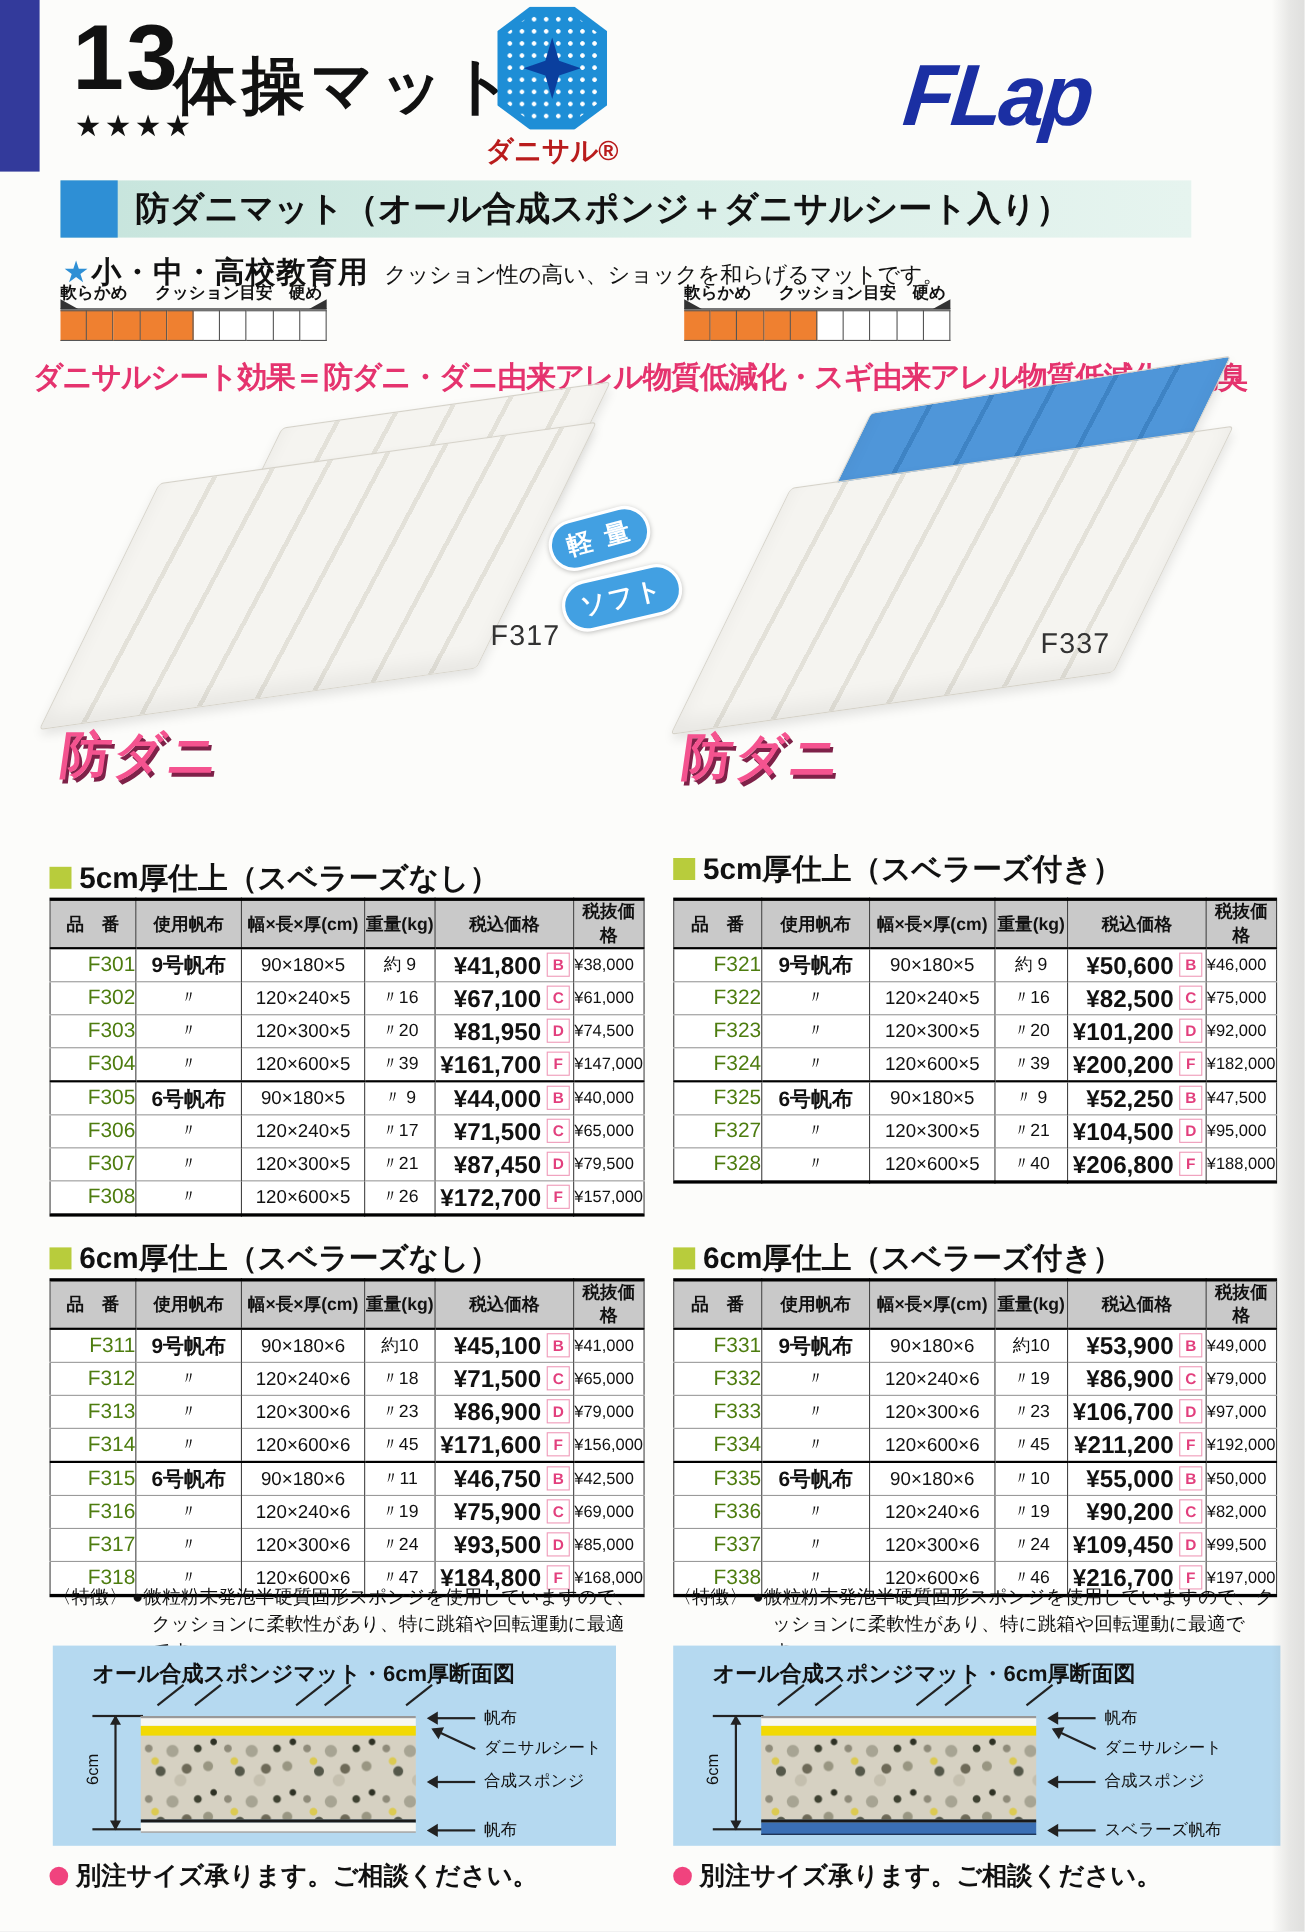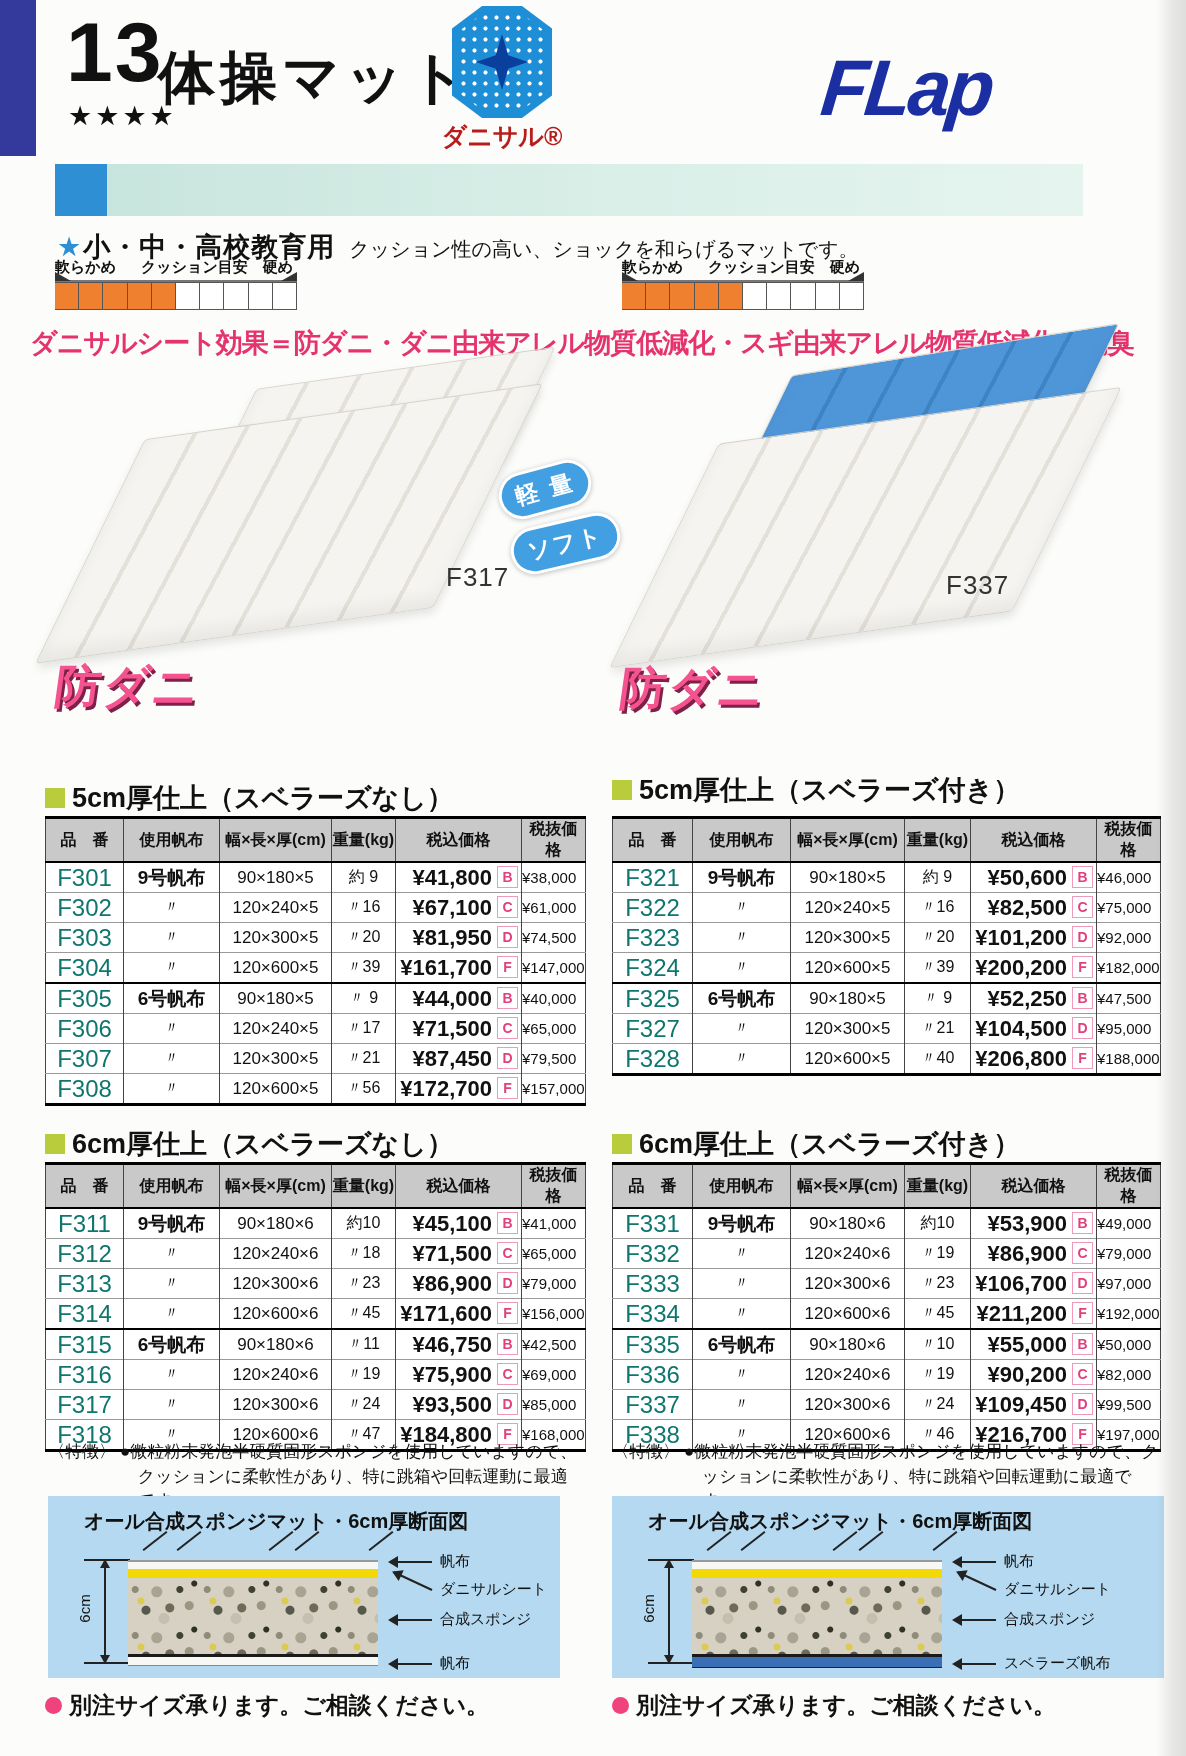--- a/index.html
+++ b/index.html
@@ -76,21 +76,21 @@
   #title2{left:45px;top:1126px;} #title3{left:612px;top:1126px;}
 
   
   .ptable{position:absolute;border-collapse:collapse;table-layout:fixed;background:#fff;
     border-top:3px solid #000;border-bottom:3px solid #000;border-left:1px solid #444;border-right:1px solid #444;}
   .ptable th{background:#c9c9c9;font-size:16px;font-weight:700;height:30px;
     border-bottom:2px solid #000;border-left:1px solid #444;text-align:center;padding:0;}
   .ptable td{height:29px;border-left:1px solid #444;border-top:1px solid #9a9a9a;text-align:center;padding:0;}
   .ptable tr.group td{border-top:2px solid #000;}
   .ptable th:first-child,.ptable td:first-child{border-left:none;}
-  td.code{color:#0f766e;font-size:24px;}
+  td.code{color:#4d7c0f;font-size:19px;text-align:right;}
   td.canvas{font-size:19px;font-weight:700;}
   td.canvas.ditto{font-size:16px;font-weight:400;}
   td.size{font-size:17px;}
   td.weight{font-size:16px;}
   td.incl{font-size:22px;font-weight:700;text-align:right;padding-right:3px;white-space:nowrap;}
   td.excl{font-size:15px;text-align:right;padding-right:20px;}
   .grade{display:inline-block;min-width:17px;height:20px;line-height:20px;border:1px solid #ef9ab8;
     color:#e23f7d;font-size:14px;font-weight:700;background:#fff;margin-left:5px;vertical-align:3px;
     text-align:center;padding:0 1px;}
   #table0{left:45px;top:816px;width:540px;} #table1{left:612px;top:816px;width:548px;}
@@ -159,20 +159,21 @@
   <div class="abs page-title">体操マット</div>
   <div class="abs logo-octagon">
     <div class="logo-dots"></div>
     <div class="logo-burst"></div>
   </div>
   <div class="abs logo-text">ダニサル®</div>
   <div class="abs brand">FLap</div>
 
   <div class="abs banner">
     <div class="banner-sq"></div>
+    <div class="banner-text">防ダニマット（オール合成スポンジ＋ダニサルシート入り）</div>
   </div>
 
   <div class="abs intro">
     <span class="intro-star">★</span>
     <span class="intro-audience">小・中・高校教育用</span>
     <span class="intro-desc">クッション性の高い、ショックを和らげるマットです。</span>
   </div>
 
   <div class="abs scale" style="left:55px;top:258px;">
     <div class="scale-labels">
@@ -323,21 +324,21 @@
           <td class="canvas ditto">〃</td>
           <td class="size">120×300×5</td>
           <td class="weight">〃21</td>
           <td class="incl"><span>¥87,450</span><span class="grade">D</span></td>
           <td class="excl">¥79,500</td>
         </tr>
         <tr>
           <td class="code">F308</td>
           <td class="canvas ditto">〃</td>
           <td class="size">120×600×5</td>
-          <td class="weight">〃56</td>
+          <td class="weight">〃26</td>
           <td class="incl"><span>¥172,700</span><span class="grade">F</span></td>
           <td class="excl">¥157,000</td>
         </tr>
       </tbody>
   </table>
   <table class="ptable" id="table1">
     <colgroup>
         <col style="width:80px">
         <col style="width:98px">
         <col style="width:114px">

